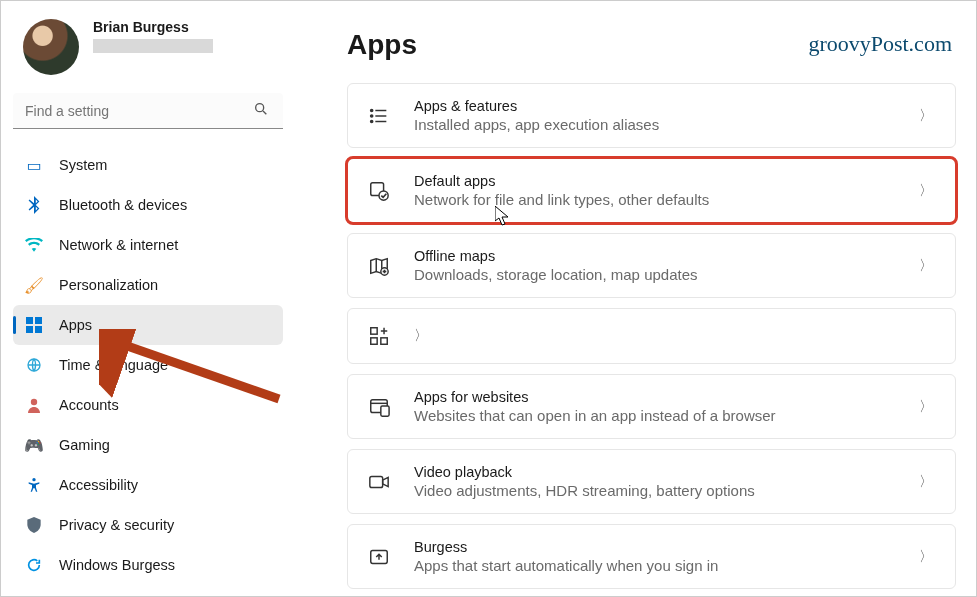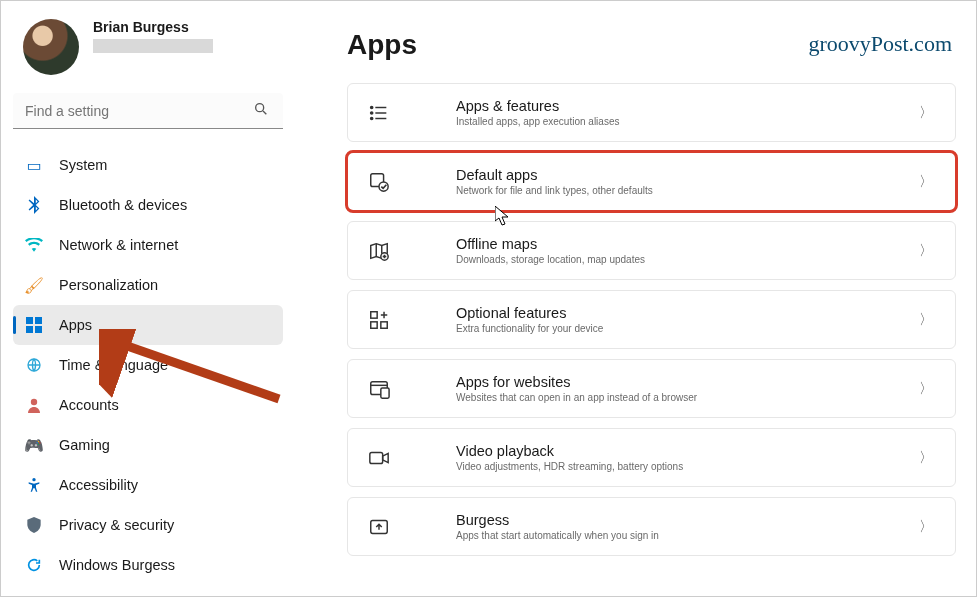--- a/index.html
+++ b/index.html
@@ -123,29 +123,28 @@
 .card .ci {
   width: 26px; height: 26px;
   display: flex;
   align-items: center;
   justify-content: center;
   color: #333;
   flex-shrink:0;
 }
 .card .ct {
   flex: 1;
-  margin-left: 42px;
 }
 .card .ct .h {
   font-size: 14.5px;
   font-weight: 400;
   color: #1a1a1a;
 }
 .card .ct .s {
-  font-size: 10px;
+  font-size: 15px;
   color: #6a6a6a;
   margin-top: 2px;
 }
 .card .chev {
   color: #555;
   font-size: 14px;
 }
 .watermark {
   position: absolute;
   top: 30px; right: 24px;
@@ -328,24 +327,20 @@
 
   <div class="card">
     <span class="ci">
         <svg width="22" height="22" viewBox="0 0 24 24" fill="none" stroke="currentColor" stroke-width="1.6">
           <rect x="3" y="3" width="7" height="7"></rect>
           <rect x="3" y="14" width="7" height="7"></rect>
           <rect x="14" y="14" width="7" height="7"></rect>
           <path d="M17.5 3v7M14 6.5h7"></path>
         </svg>
       </span>
-    <div class="ct">
-        <div class="h">Optional features</div>
-        <div class="s">Extra functionality for your device</div>
-      </div>
     <span class="chev">〉</span>
   </div>
 
   <div class="card">
     <span class="ci">
         <svg width="22" height="22" viewBox="0 0 24 24" fill="none" stroke="currentColor" stroke-width="1.6">
           <rect x="3" y="4" width="18" height="14" rx="2"></rect>
           <line x1="3" y1="8" x2="21" y2="8"></line>
           <rect x="14" y="11" width="9" height="11" rx="1.5" fill="#fff"></rect>
         </svg>

